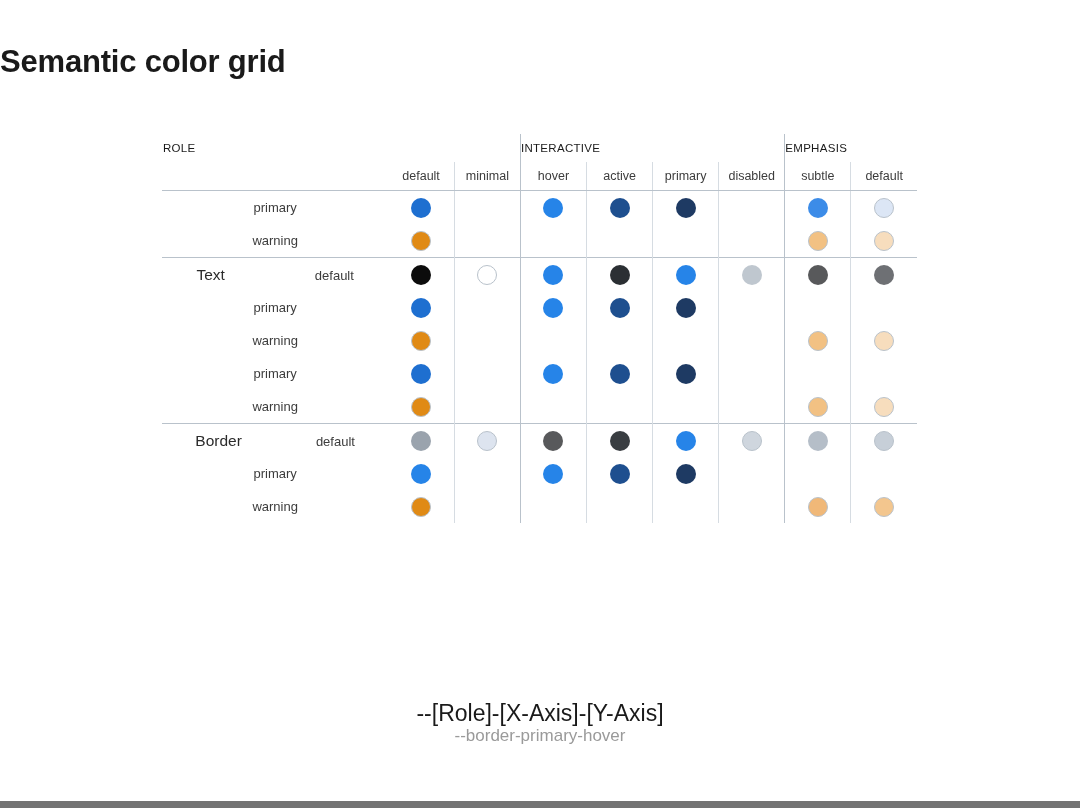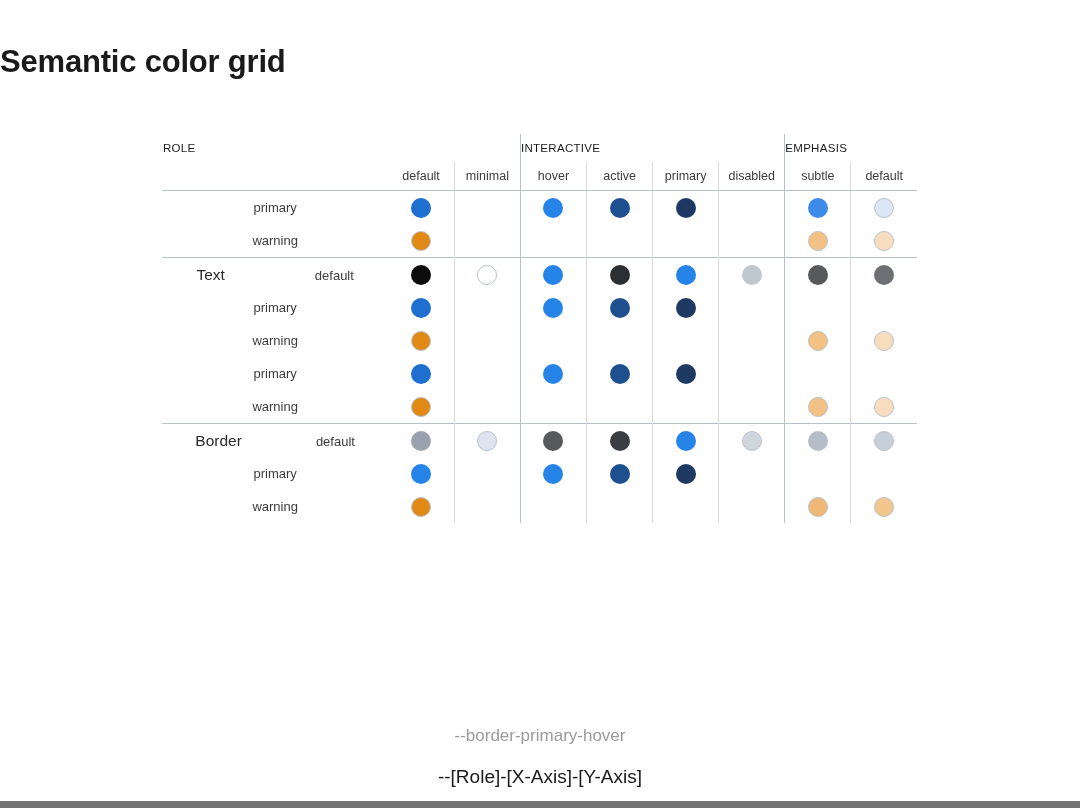--- a/index.html
+++ b/index.html
@@ -121,22 +121,22 @@
     right: 0;
     text-align: center;
   }
   .caption-example {
     top: 691px;
     font-size: 17px;
     color: #9a9a9a;
     margin-top: 35px;
   }
   .caption-formula {
-    top: 766px;
-    font-size: 19px;
+    top: 700px;
+    font-size: 23px;
     color: #1a1a1a;
   }
 </style>
 </head>
 <body>
 
 <div class="slide">
 
   <div class="page-title">Semantic color grid</div>
 

